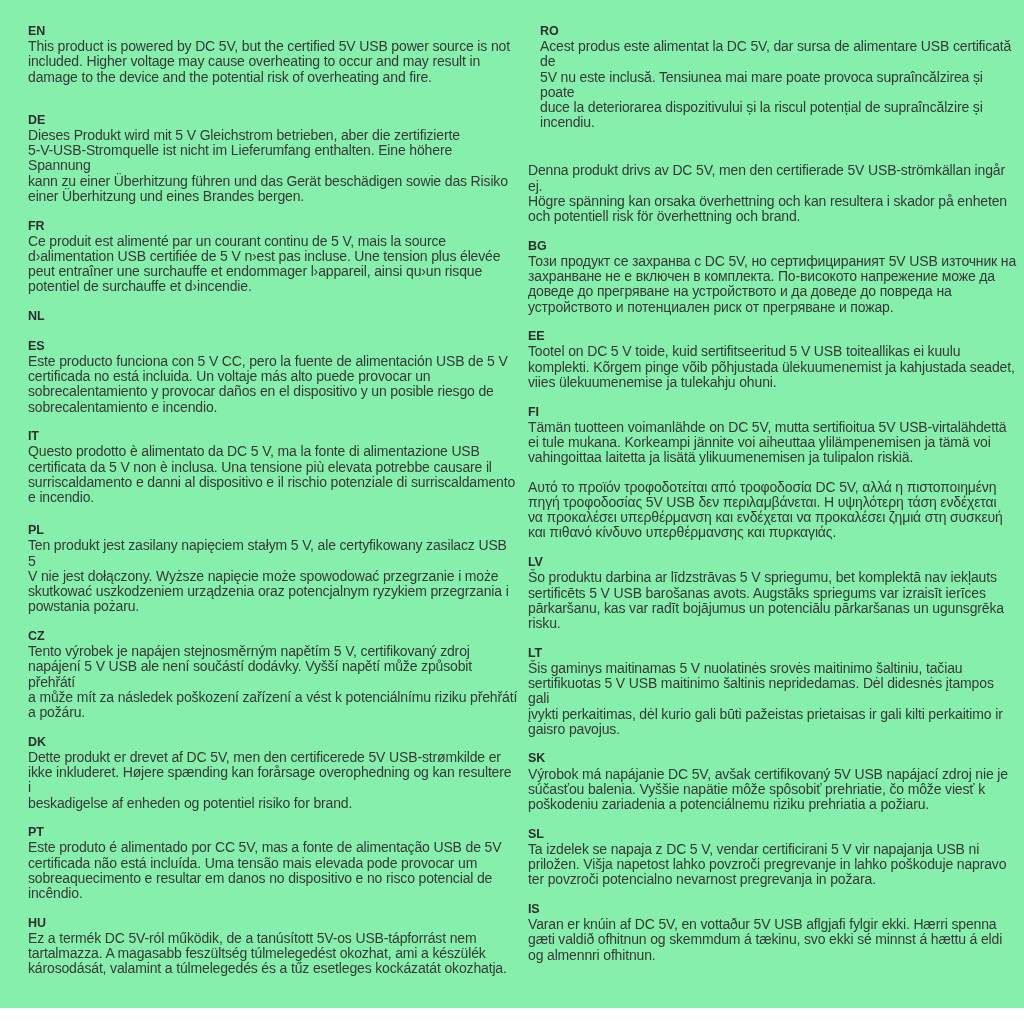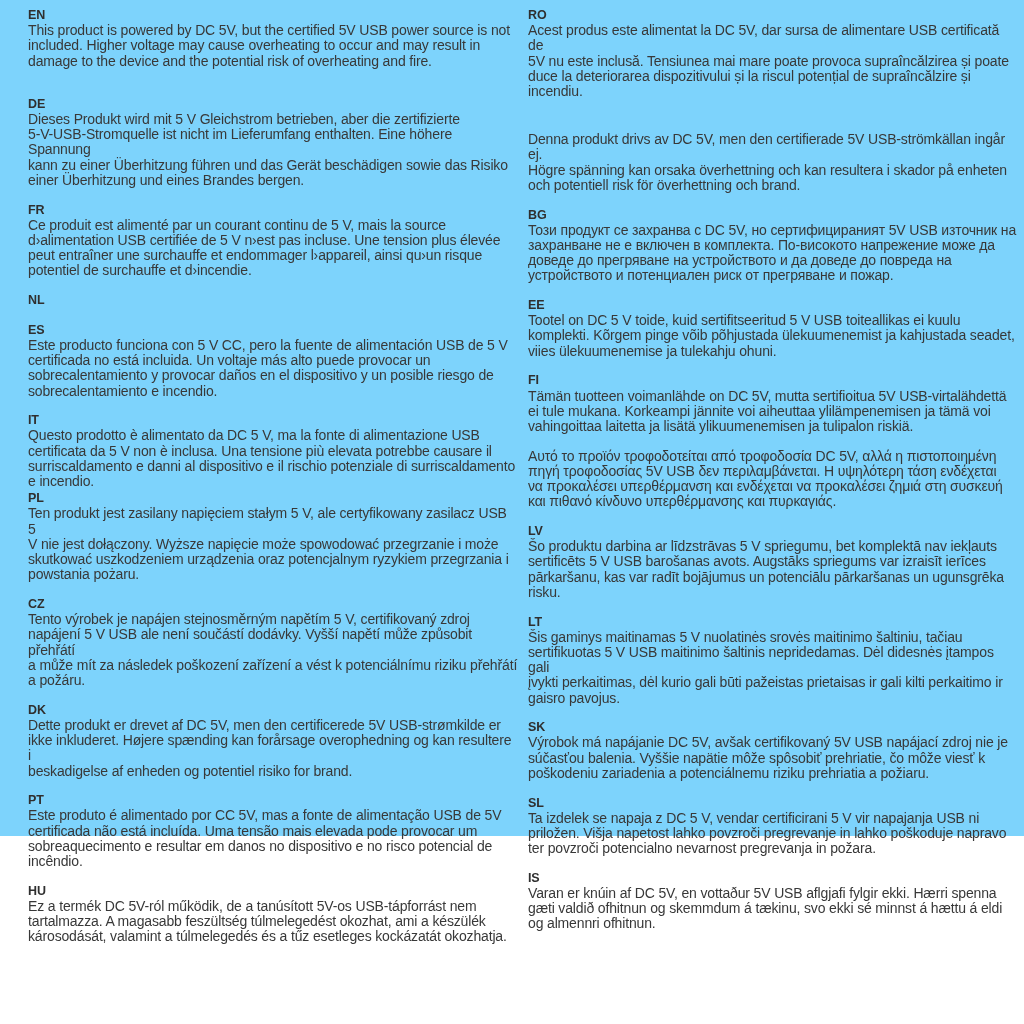--- a/index.html
+++ b/index.html
@@ -10,36 +10,36 @@
   body {
     width: 1024px;
     height: 1024px;
     overflow: hidden;
     font-family: "Liberation Sans", sans-serif;
     color: #353535;
   }
   .page {
     box-sizing: border-box;
     width: 1024px;
-    height: 836px;
-    padding: 8px 6px 0 28px;
+    height: 1008px;
+    padding: 24px 6px 0 28px;
     display: flex;
     gap: 10px;
-    background: #7dd3fc;
+    background: #86efac;
   }
   .col {
     width: 490px;
     flex: 0 0 490px;
   }
   section.lang-block {
     margin: 0 0 14.5px 0;
   }
   .col-left section.lang-block:nth-child(1) { margin-bottom: 28px; }  
-  .col-left section.lang-block:nth-child(6) { margin-bottom: 2px; }   
-  .col-right section.lang-block:nth-child(1) { margin-bottom: 33px; } 
+  .col-left section.lang-block:nth-child(6) { margin-bottom: 18px; }   
+  .col-right section.lang-block:nth-child(1) { margin-bottom: 33px; margin-left: 12px; } 
   h2.lang-code {
     margin: 0;
     font-size: 12.5px;
     font-weight: 700;
     line-height: 15.2px;
     letter-spacing: -0.1px;
     color: #2f2f2f;
   }
   p.lang-text {
     margin: 0;

